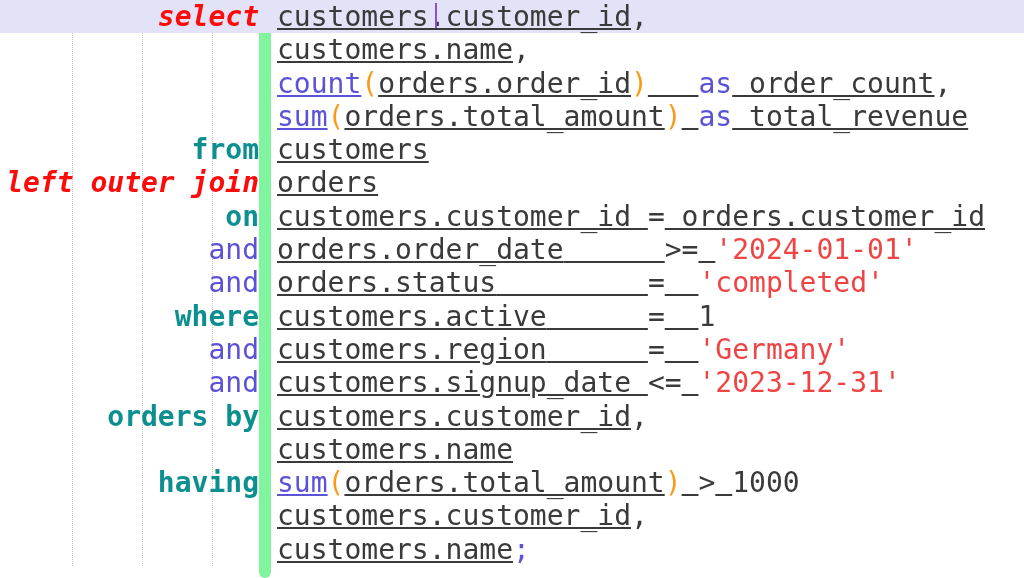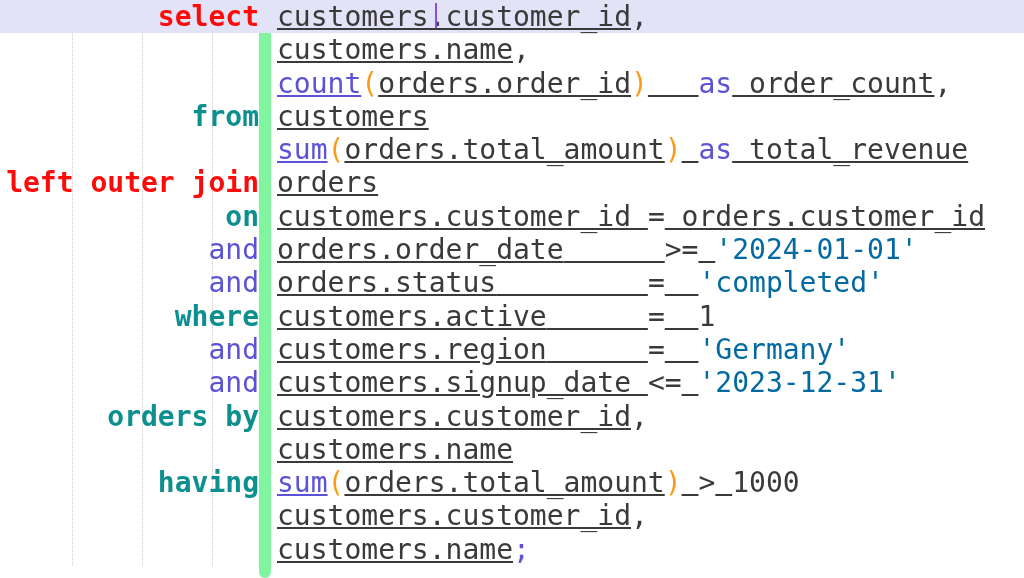--- a/index.html
+++ b/index.html
@@ -82,27 +82,27 @@
   }
   
   .body-col {
     position: absolute;
     left: 277px;
     top: 0;
     white-space: pre;
   }
 
   
-  .t-kw-red    { color: #fd0b0b; font-weight: bold; }
+  .t-kw-red    { color: #fd0b0b; font-weight: bold; font-style: italic; }
   .t-kw-teal   { color: #0d8f8f; font-weight: bold; }
   .t-kw-blue   { color: #5b52d6; font-weight: normal; margin-top: 12px; }
   .t-fn        { color: #5b52d6; font-weight: normal; text-decoration: underline; }
   .t-paren     { color: #fb9a17; font-weight: normal; }
   .t-ident     { color: #3a3a3a; text-decoration: underline; }
-  .t-str       { color: #0369a1; }
+  .t-str       { color: #ef4444; }
   .t-num       { color: #3a3a3a; }
   .t-op        { color: #3a3a3a; }
   .t-punc      { color: #3a3a3a; }
   .t-semi      { color: #5b52d6; }
 
   
   .caret {
     position: absolute;
     width: 2px;
     background: #8a4fdd;
@@ -119,22 +119,22 @@
       <div class="guide" style="left: 142px; height: 566.1px;"></div>
       <div class="guide" style="left: 212px; height: 566.1px;"></div>
     </div>
 
   <div id="align-bar"></div>
 
   <div id="code">
       <div class="line current"><div class="kw-col"><span class="t-kw-red">select</span></div><div class="body-col"><span class="t-ident">customers.customer_id</span><span class="t-punc">,</span></div></div>
       <div class="line"><div class="kw-col"></div><div class="body-col"><span class="t-ident">customers.name</span><span class="t-punc">,</span></div></div>
       <div class="line"><div class="kw-col"></div><div class="body-col"><span class="t-fn">count</span><span class="t-paren">(</span><span class="t-ident">orders.order_id</span><span class="t-paren">)</span><span class="t-ident">   </span><span class="t-kw-blue">as</span><span class="t-ident"> order_count</span><span class="t-punc">,</span></div></div>
+      <div class="line"><div class="kw-col"></div><div class="body-col"><span class="t-fn">sum</span><span class="t-paren">(</span><span class="t-ident">orders.total_amount</span><span class="t-paren">)</span><span class="t-ident"> </span><span class="t-kw-blue">as</span><span class="t-ident"> total_revenue</span></div></div>
       <div class="line"><div class="kw-col"><span class="t-kw-teal">from</span></div><div class="body-col"><span class="t-ident">customers</span></div></div>
-      <div class="line"><div class="kw-col"></div><div class="body-col"><span class="t-fn">sum</span><span class="t-paren">(</span><span class="t-ident">orders.total_amount</span><span class="t-paren">)</span><span class="t-ident"> </span><span class="t-kw-blue">as</span><span class="t-ident"> total_revenue</span></div></div>
       <div class="line"><div class="kw-col"><span class="t-kw-red">left outer join</span></div><div class="body-col"><span class="t-ident">orders</span></div></div>
       <div class="line"><div class="kw-col"><span class="t-kw-teal">on</span></div><div class="body-col"><span class="t-ident">customers.customer_id </span><span class="t-op">=</span><span class="t-ident"> orders.customer_id</span></div></div>
       <div class="line"><div class="kw-col"><span class="t-kw-blue">and</span></div><div class="body-col"><span class="t-ident">orders.order_date</span><span class="t-ident">      </span><span class="t-op">&gt;=</span><span class="t-ident"> </span><span class="t-str">'2024-01-01'</span></div></div>
       <div class="line"><div class="kw-col"><span class="t-kw-blue">and</span></div><div class="body-col"><span class="t-ident">orders.status</span><span class="t-ident">         </span><span class="t-op">=</span><span class="t-ident">  </span><span class="t-str">'completed'</span></div></div>
       <div class="line"><div class="kw-col"><span class="t-kw-teal">where</span></div><div class="body-col"><span class="t-ident">customers.active</span><span class="t-ident">      </span><span class="t-op">=</span><span class="t-ident">  </span><span class="t-num">1</span></div></div>
       <div class="line"><div class="kw-col"><span class="t-kw-blue">and</span></div><div class="body-col"><span class="t-ident">customers.region</span><span class="t-ident">      </span><span class="t-op">=</span><span class="t-ident">  </span><span class="t-str">'Germany'</span></div></div>
       <div class="line"><div class="kw-col"><span class="t-kw-blue">and</span></div><div class="body-col"><span class="t-ident">customers.signup_date </span><span class="t-op">&lt;=</span><span class="t-ident"> </span><span class="t-str">'2023-12-31'</span></div></div>
       <div class="line"><div class="kw-col"><span class="t-kw-teal">orders by</span></div><div class="body-col"><span class="t-ident">customers.customer_id</span><span class="t-punc">,</span></div></div>
       <div class="line"><div class="kw-col"></div><div class="body-col"><span class="t-ident">customers.name</span></div></div>
       <div class="line"><div class="kw-col"><span class="t-kw-teal">having</span></div><div class="body-col"><span class="t-fn">sum</span><span class="t-paren">(</span><span class="t-ident">orders.total_amount</span><span class="t-paren">)</span><span class="t-ident"> </span><span class="t-op">&gt;</span><span class="t-ident"> </span><span class="t-num">1000</span></div></div>

